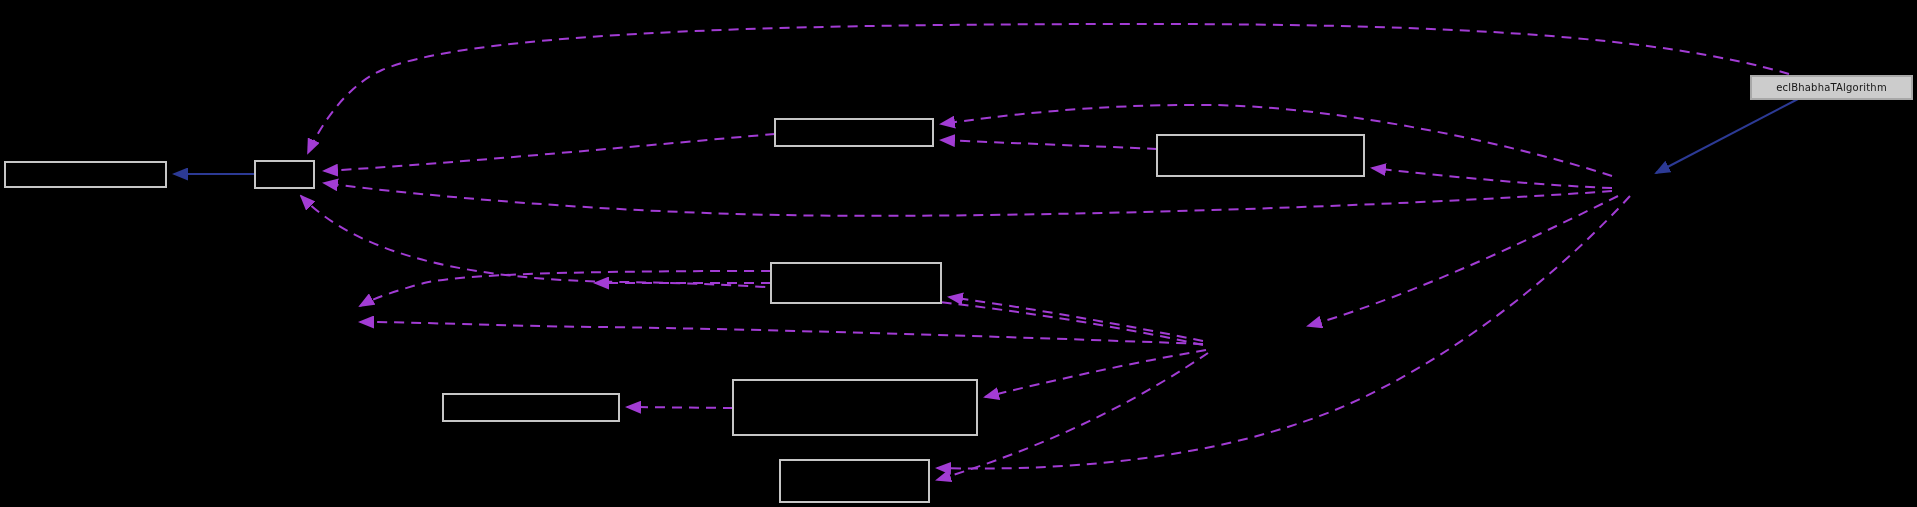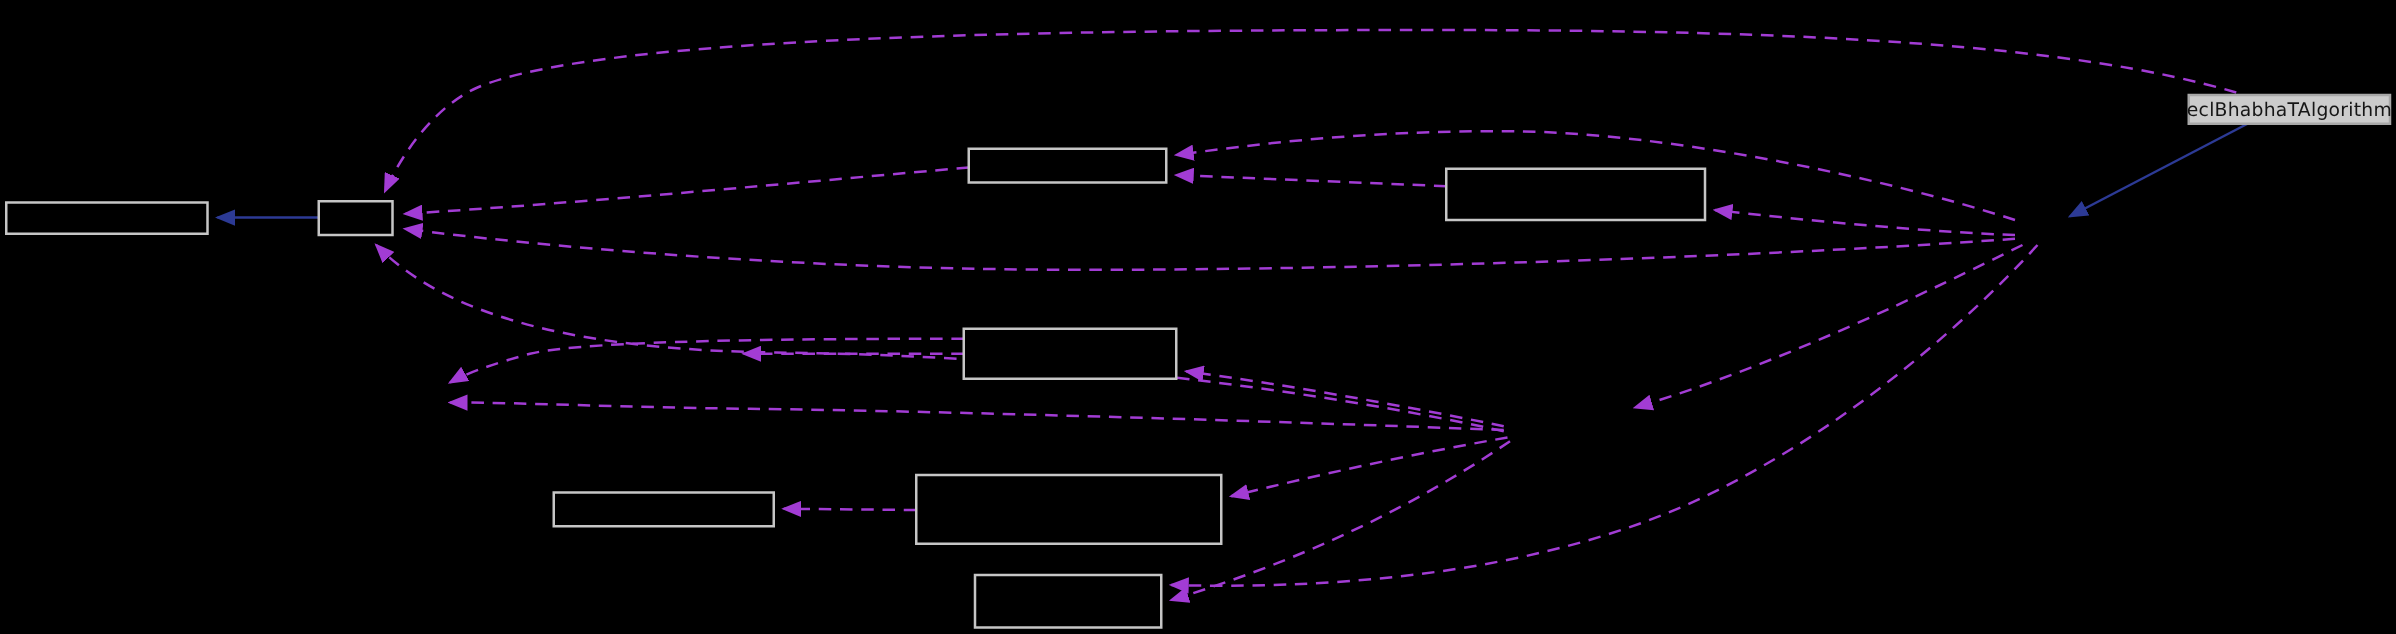--- a/index.html
+++ b/index.html
@@ -4,21 +4,21 @@
 <style>
   html,body{margin:0;padding:0;background:#000;}
   body{
     width:1917px;height:507px;position:relative;overflow:hidden;
     font-family:"DejaVu Sans","Liberation Sans",sans-serif;
   }
   #graph{position:absolute;left:0;top:0;width:1917px;height:507px;display:block;}
   #main-node-label{
     position:absolute;box-sizing:border-box;
     display:flex;align-items:center;justify-content:center;
-    font-size:15px;letter-spacing:0.2px;
+    font-size:10px;letter-spacing:0.2px;
     cursor:pointer;white-space:nowrap;
   }
 </style>
 </head>
 <body>
 
 <svg id="graph" xmlns="http://www.w3.org/2000/svg" viewBox="0 0 1917 507" style="background: rgb(0, 0, 0);">
     <defs>
       <marker id="arrow-dashed" markerWidth="16" markerHeight="13" refX="14" refY="6.5" orient="auto" markerUnits="userSpaceOnUse">
         <path d="M0,0 L16,6.5 L0,13 Z" fill="#a23cd4"></path>

